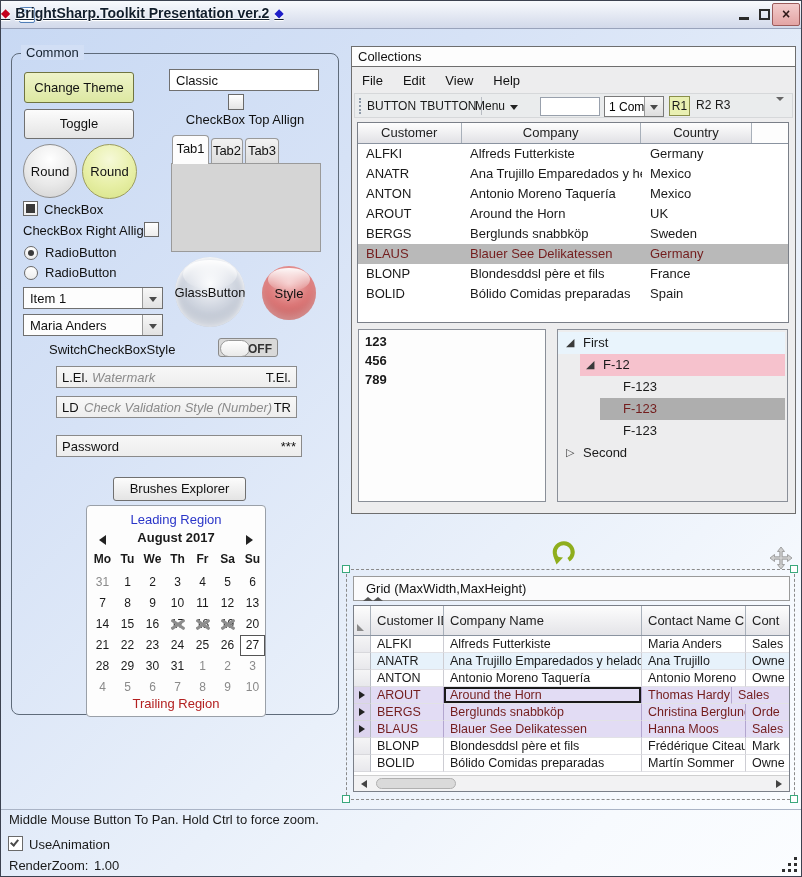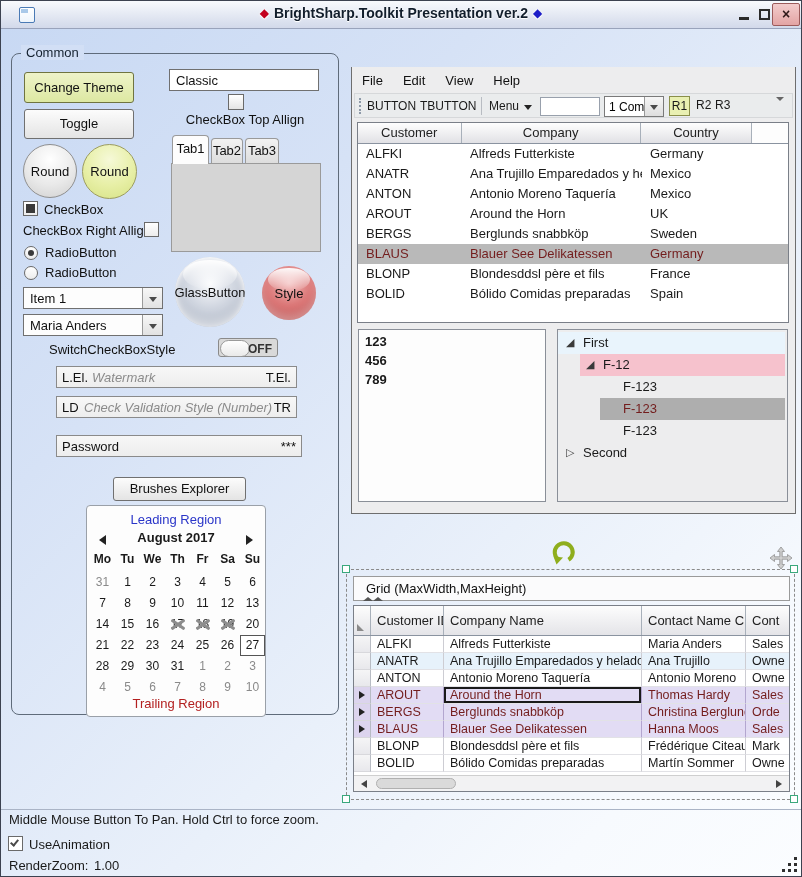--- a/index.html
+++ b/index.html
@@ -5,22 +5,22 @@
   html,body{margin:0;padding:0;background:#9aa4b4;}
   *{box-sizing:border-box;font-family:"Liberation Sans","DejaVu Sans",sans-serif;}
   .window{position:relative;width:802px;height:877px;border:1px solid #3c4250;overflow:hidden;
     background:linear-gradient(135deg,#c7d8f3 0%,#d6e2f6 30%,#e9f0fa 62%,#f7fafe 85%,#fbfdff 100%);}
   
   .titlebar{position:absolute;left:0;top:0;width:100%;height:28px;
     background:linear-gradient(#f8fafd,#d2d9ea);border-bottom:1px solid #99a3bb;}
   .app-icon{position:absolute;left:18px;top:6px;width:16px;height:16px;border:1px solid #4a7ab5;border-radius:2px;
     background:linear-gradient(#ffffff,#eef5fc);}
   .app-icon::before{content:"";position:absolute;left:1px;top:1px;right:6px;height:4px;background:#a9c9e9;}
-  .title-wrap{position:absolute;left:0;top:4px;width:100%;text-align:center;font-size:14px;font-weight:bold;
-    color:#121e2c;text-shadow:0 0 3px #ffffff,0 1px 0 #ffffff;}
+  .title-wrap{position:absolute;left:0;top:4px;width:100%;font-size:14px;font-weight:bold;
+    color:#121e2c;text-shadow:0 0 3px #ffffff,0 1px 0 #ffffff;text-decoration:underline;}
   .diamond{font-size:12px;vertical-align:1px;}
   .d-red{color:#c3001e;margin-right:5px;}
   .d-blue{color:#1d1dc8;margin-left:5px;}
   .win-min{position:absolute;left:738px;top:16px;width:10px;height:3px;background:#2a2a2a;}
   .win-max{position:absolute;left:758px;top:8px;width:11px;height:11px;border:2px solid #2a2a2a;background:transparent;}
   .win-close{position:absolute;left:771px;top:2px;width:28px;height:23px;border:1px solid #9c5b5b;border-radius:2px;
     background:linear-gradient(#f3cccc,#e3a4a4);color:#301818;font-size:14px;font-weight:bold;text-align:center;line-height:21px;}
   
   .groupbox{position:absolute;left:10px;top:52px;width:328px;height:662px;border:1px solid #5f6b7a;border-radius:8px;}
   .group-label{position:absolute;left:20px;top:44px;padding:0 5px;font-size:13px;color:#14202e;background:#d2dff5;}
@@ -307,35 +307,36 @@
           <span class="cal-cell m">6</span>
           <span class="cal-cell m">7</span>
           <span class="cal-cell m">8</span>
           <span class="cal-cell m">9</span>
           <span class="cal-cell m">10</span>
         </div>
       </div>
     <div class="cal-trail">Trailing Region</div>
   </div>
 
+  <div class="col-header">Collections</div>
   <div class="col-body"></div>
 
   <div class="menu-row" id="menu-row">
       <span class="menu-item">File</span>
       <span class="menu-item">Edit</span>
       <span class="menu-item">View</span>
       <span class="menu-item">Help</span>
     </div>
 
   <div class="toolbar">
     <span class="tb-grip"></span>
     <span class="tb-text" style="left:12px;">BUTTON</span>
     <span class="tb-text" style="left:65px;">TBUTTON</span>
     <span class="tb-sep"></span>
-    <span class="tb-text" style="left:134px;"><span>Menu</span> <span class="tri-down" style="position:relative;display:inline-block;top:0px;left:2px;border-top-color:#222;"></span></span>
+    <span class="tb-text" style="left:120px;"><span>Menu</span> <span class="tri-down" style="position:relative;display:inline-block;top:0px;left:2px;border-top-color:#222;"></span></span>
     <span class="tb-input"></span>
     <span class="tb-combo">
       <span style="position:absolute;left:4px;top:3px;">1 Com</span>
       <span class="arrbox" style="position:absolute;right:0;top:0;bottom:0;width:19px;border-left:1px solid #999;background:linear-gradient(#f6f6f6,#dedede);">
           <span class="tri-down" style="left:5px;top:8px;"></span>
         </span>
     </span>
     <span class="tb-r tb-r1">R1</span>
     <span class="tb-r" style="left:341px;top:4px;">R2</span>
     <span class="tb-r" style="left:360px;top:4px;">R3</span>
@@ -478,21 +479,21 @@
           <div class="g2c" style="width: 198px;">Antonio Moreno Taquería</div>
           <div class="g2c" style="width: 104px;">Antonio Moreno</div>
           <div class="g2c" style="width: 90px;">Owne</div>
         </div>
         <div class="g2r sel">
           <div class="g2rh">
             <span class="arrow"></span>
           </div>
           <div class="g2c" style="width: 73px;">AROUT</div>
           <div class="g2c current" style="width: 198px;">Around the Horn</div>
-          <div class="g2c" style="width: 104px;">Thomas Hardy</div>
+          <div class="g2c" style="width: 90px;">Thomas Hardy</div>
           <div class="g2c" style="width: 90px;">Sales</div>
         </div>
         <div class="g2r sel">
           <div class="g2rh">
             <span class="arrow"></span>
           </div>
           <div class="g2c" style="width: 73px;">BERGS</div>
           <div class="g2c" style="width: 198px;">Berglunds snabbköp</div>
           <div class="g2c" style="width: 104px;">Christina Berglund</div>
           <div class="g2c" style="width: 90px;">Orde</div>

